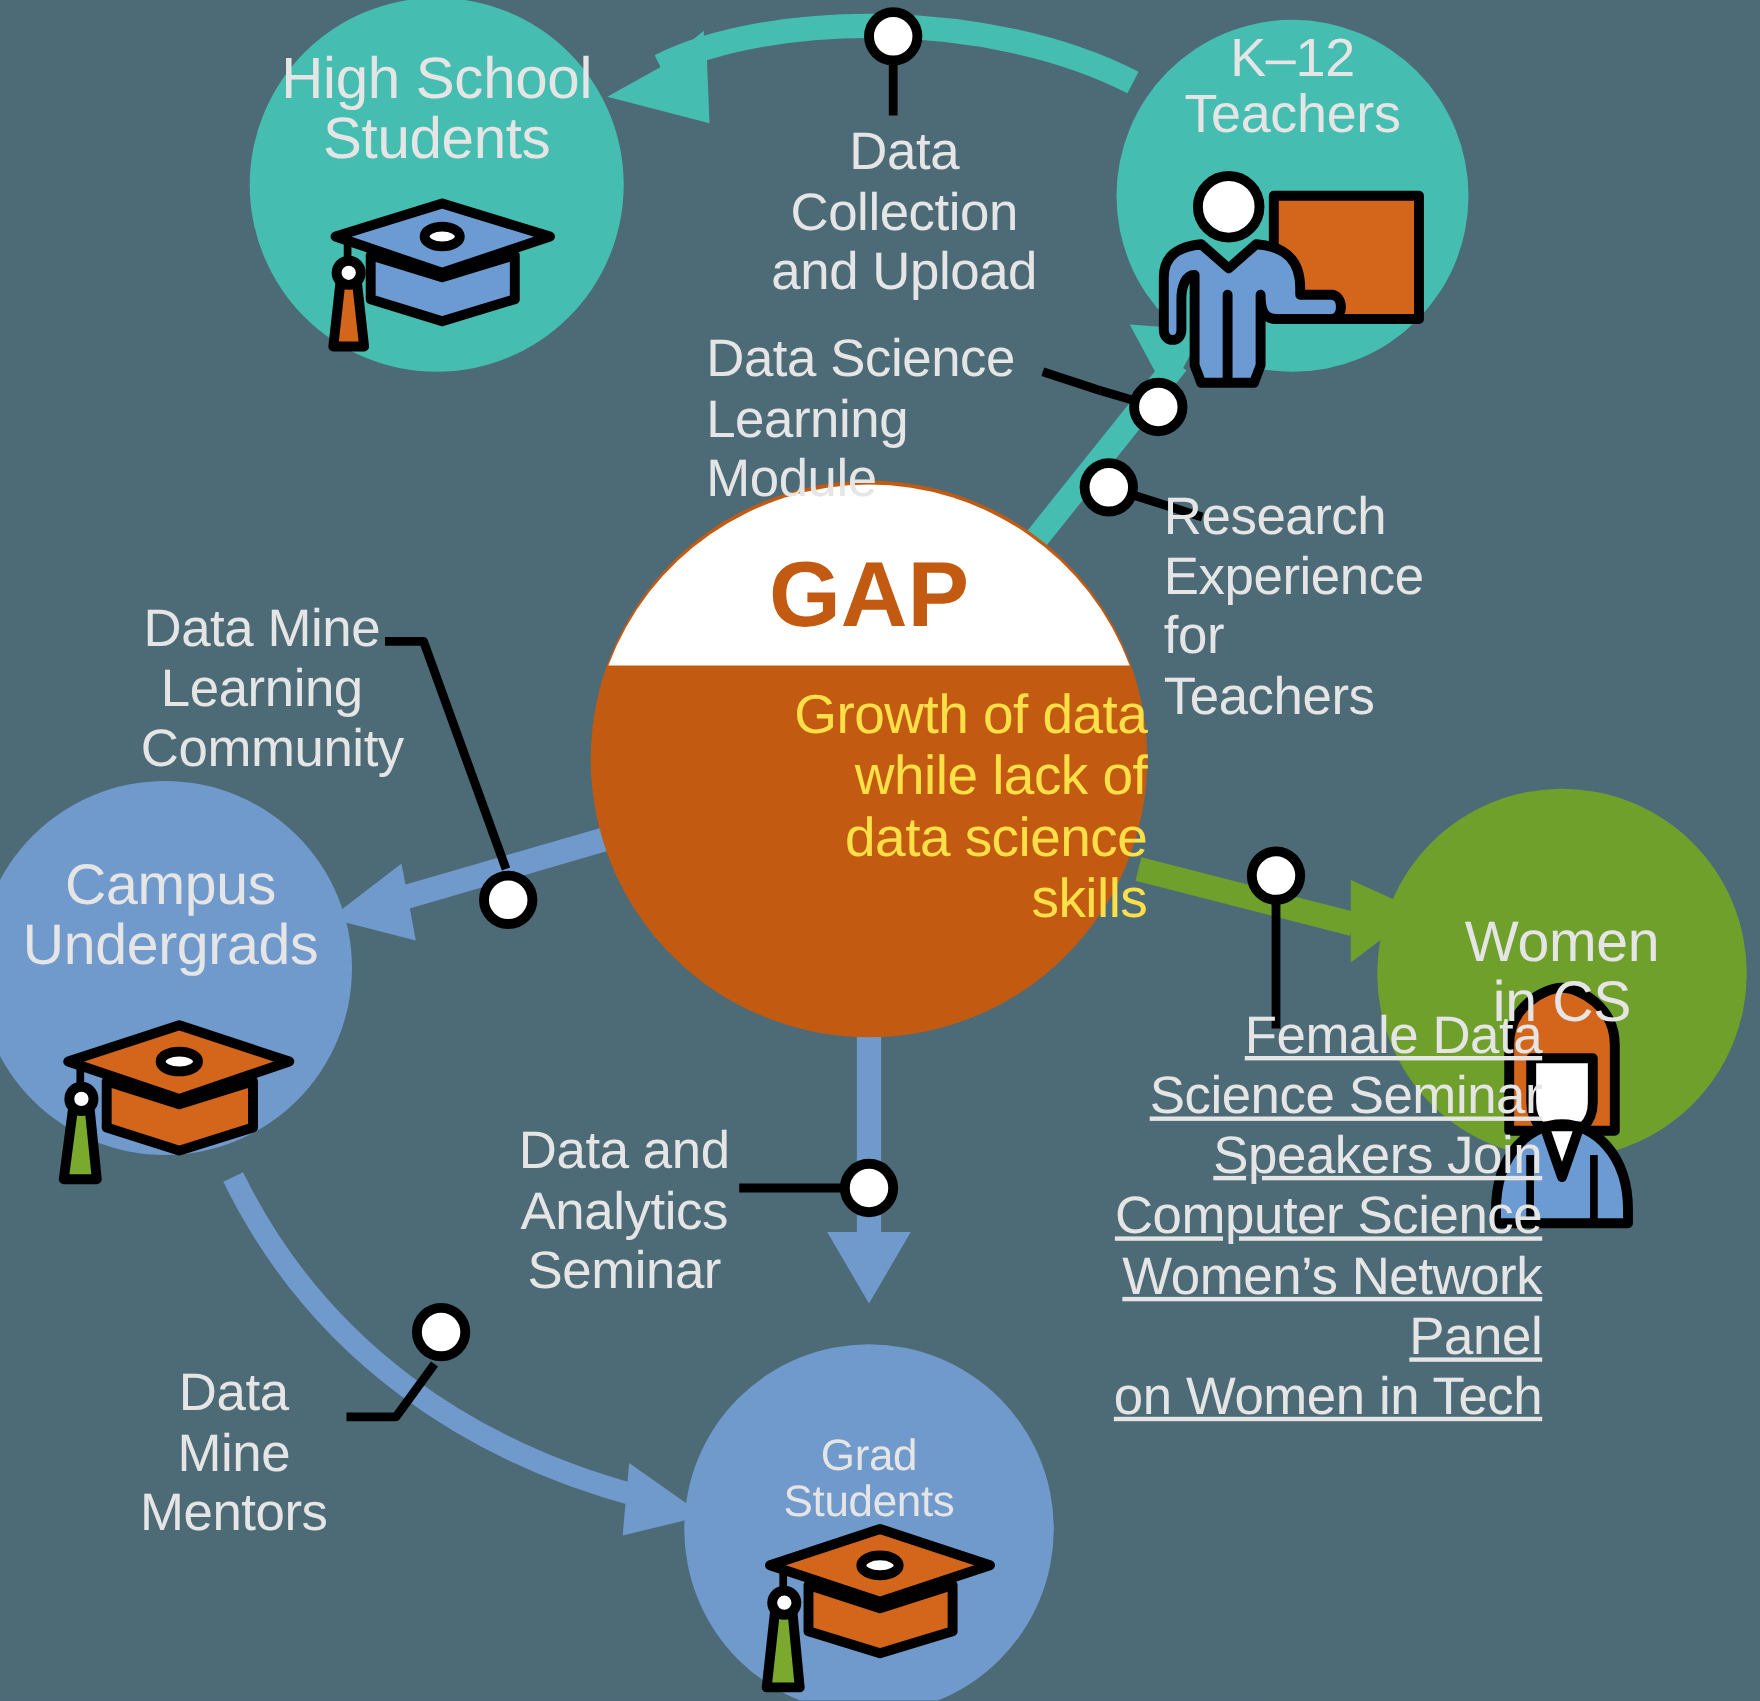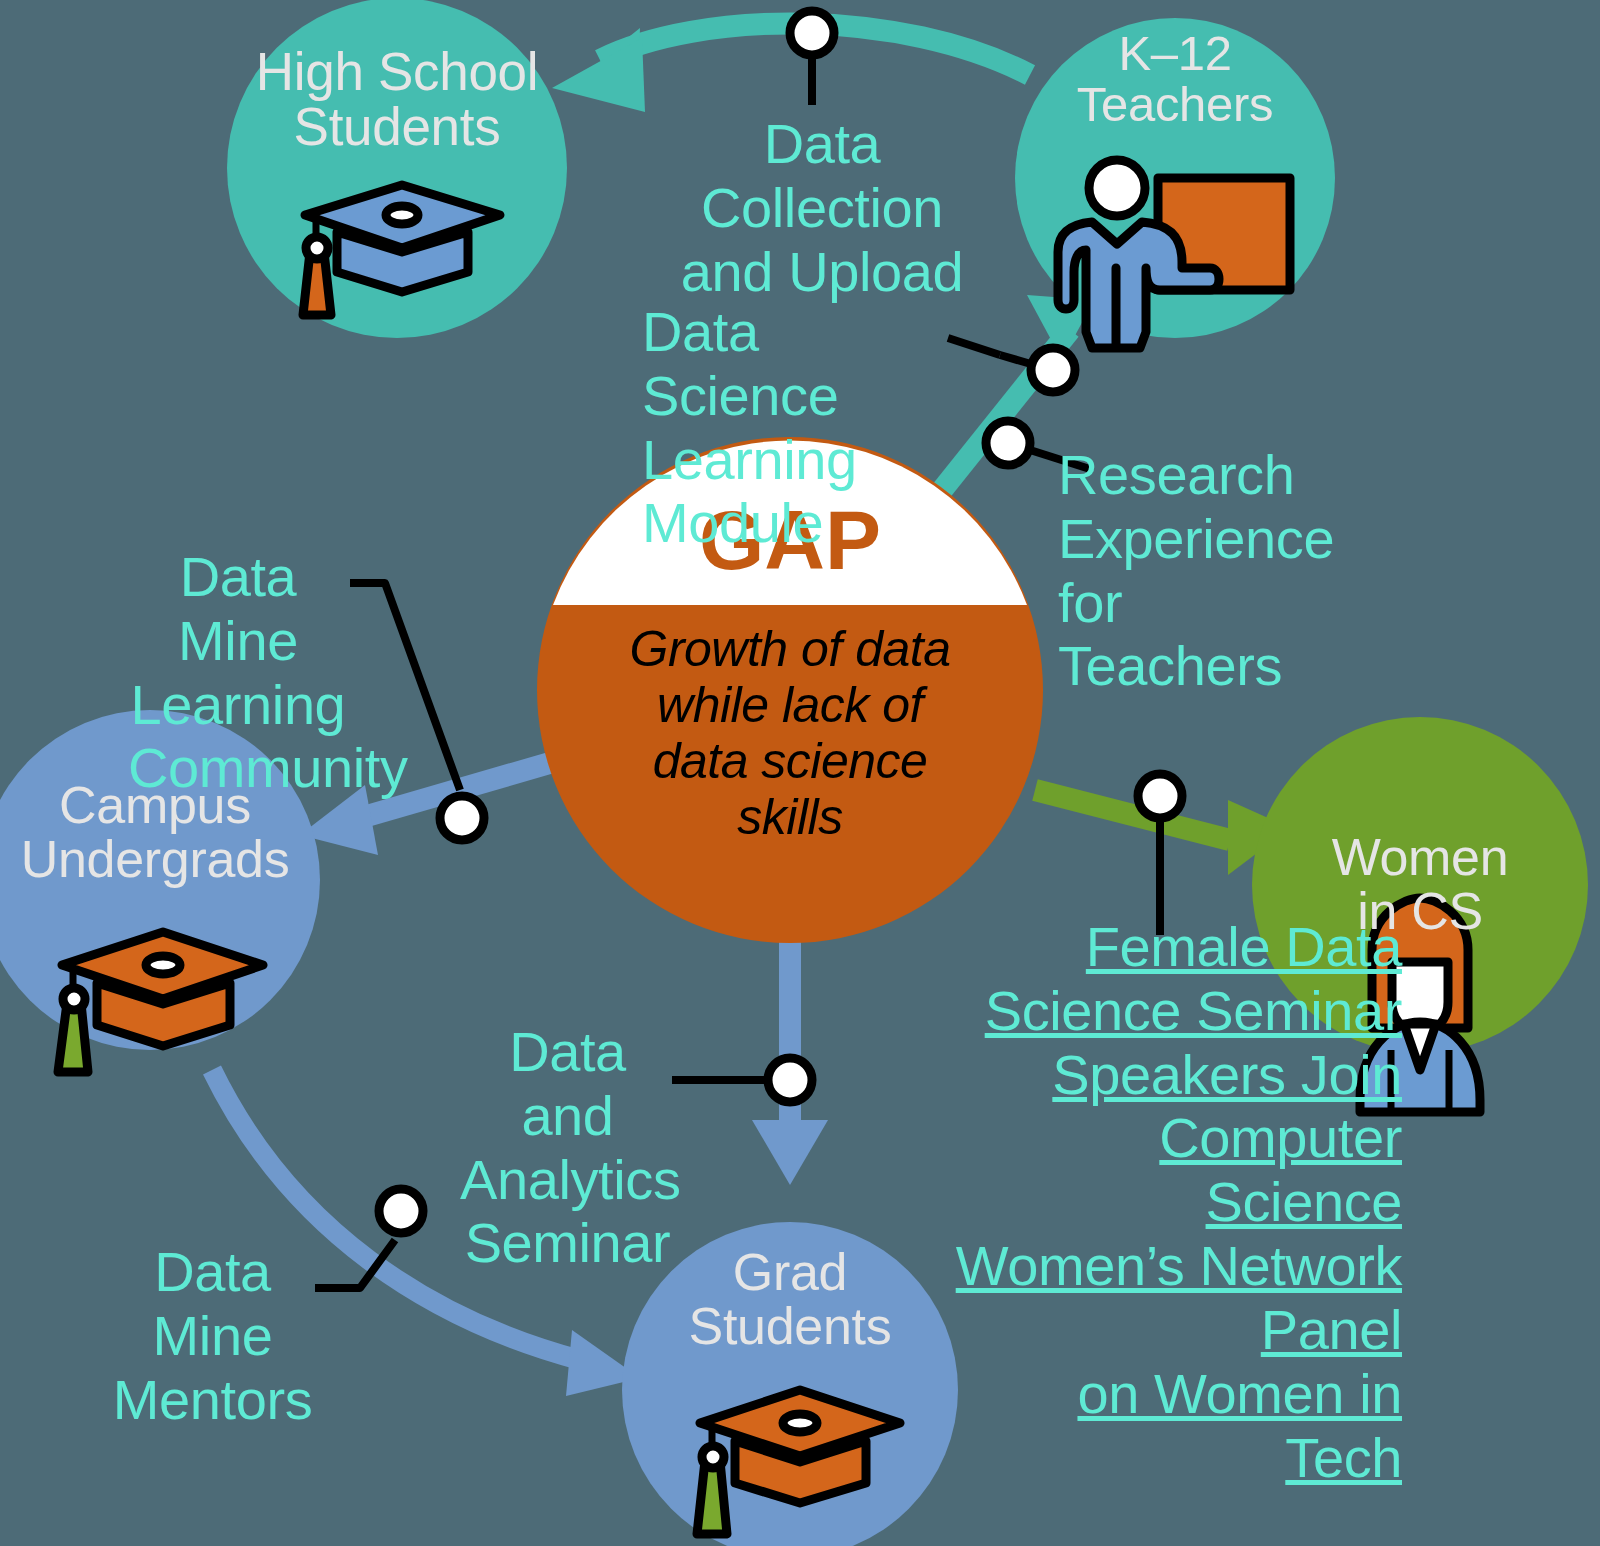--- a/index.html
+++ b/index.html
@@ -17,46 +17,45 @@
     color:#e5e5e5;
     text-align:center;
     font-weight:400;
     line-height:1.04;
     letter-spacing:-0.3px;
     white-space:pre-line;
     pointer-events:none;
   }
   .calloutLabel{
     position:absolute;
-    color:#5eead4;
-    font-size:56px;
+    color:#e5e5e5;
+    font-size:48px;
     line-height:1.14;
     white-space:pre-line;
     letter-spacing:-0.4px;
   }
   .gapTitle{
     position:absolute;
     color:#c35a12;
     font-weight:bold;
     font-size:84px;
     letter-spacing:0px;
     text-align:center;
     width:100%;
     margin-top:12px;
   }
   .gapBody{
     position:absolute;
-    color:#000000;
+    color:#fde047;
     font-size:50px;
     line-height:1.12;
-    text-align:center;
+    text-align:right;
     width:100%;
     white-space:pre-line;
     letter-spacing:-0.5px;
-    font-style:italic;
   }
 </style>
 </head>
 <body>
 
 <div id="stage">
 
   <svg class="layer" viewBox="0 0 1600 1546">
 
     <g>
@@ -209,21 +208,21 @@
 
   <div class="nodeLabel" style="left:1020px;top:28px;width:310px;font-size:49px;">K–12
 Teachers</div>
 
   <div class="nodeLabel" style="left:-25px;top:778px;width:360px;font-size:52px;">Campus
 Undergrads</div>
 
   <div class="nodeLabel" style="left:1270px;top:795px;width:300px;font-size:52px;margin-top:35px;">Women
 in CS</div>
 
-  <div class="nodeLabel" style="left:620px;top:1245px;width:340px;font-size:52px;">Grad
+  <div class="nodeLabel" style="left:620px;top:1303px;width:340px;font-size:40px;">Grad
 Students</div>
 
   <div style="position:absolute;left:537px;top:480px;width:506px;">
     <div class="gapTitle" style="position:relative;top:0;">GAP</div>
     <div class="gapBody" style="position:relative;top:32px;">Growth of data
 while lack of
 data science
 skills</div>
   </div>
 

